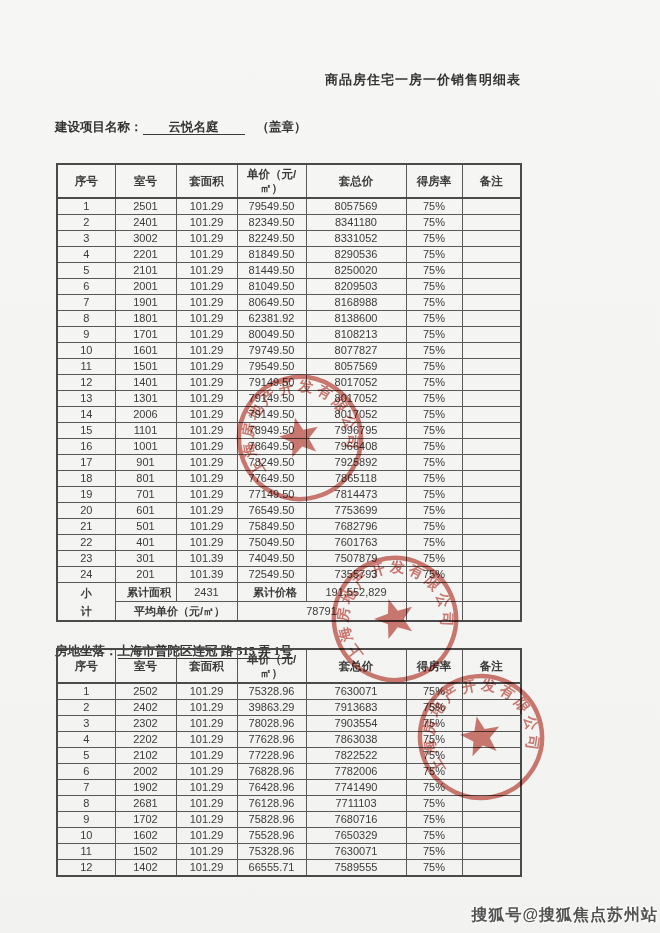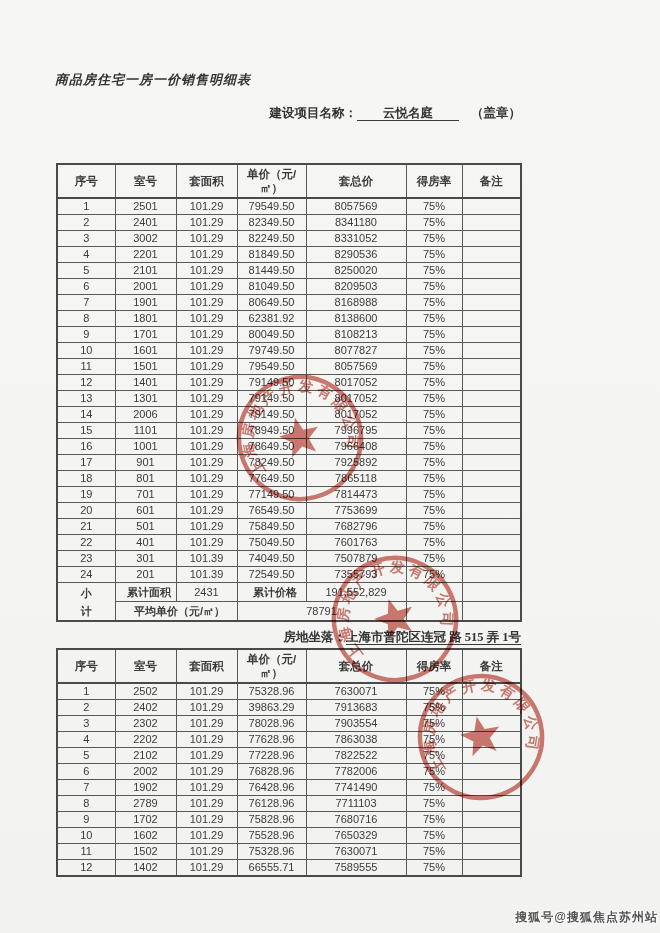--- a/index.html
+++ b/index.html
@@ -3,24 +3,24 @@
 <meta charset="utf-8">
 <style>
   html,body { margin:0; padding:0; }
   .page {
     position:relative; width:660px; height:933px; overflow:hidden;
     background:linear-gradient(180deg,#f6f6f4 0%,#f4f4f2 55%,#f2f2f0 100%);
     font-family:"Liberation Sans", sans-serif; color:#3b3b3b;
   }
   .title {
     position:absolute; top:71px; left:55px; width:466px;
-    text-align:left; font-size:13px; font-weight:bold; letter-spacing:1px; color:#333;font-style:italic;
+    text-align:right; font-size:13px; font-weight:bold; letter-spacing:1px; color:#333;
   }
-  .hline { position:absolute; left:55px; width:466px; text-align:right;
-    font-size:12.5px; font-weight:bold; color:#333; white-space:nowrap; }
+  .hline { position:absolute; left:55px; width:466px; text-align:left;
+    font-size:12.5px; font-weight:bold; color:#333; white-space:nowrap;margin-top:14px; }
   .project-line { top:105px; }
   .loc1 { top:141px; }
   .loc2 { top:629px;font-family:Liberation Serif, serif; }
   .u { border-bottom:1.5px solid #3a3a3a; }
   .pad { padding:0 26px; }
   .ml { margin-left:12px; }
   .ml2 { margin-left:16px; }
 
   table.ptable {
     position:absolute; left:56px; width:464px;
@@ -47,21 +47,21 @@
   .col-zj{width:100px}.col-dfl{width:56px}.col-bz{width:59px}
 
   .stamp { position:absolute; width:136px; height:136px;
     mix-blend-mode:multiply; opacity:.72; pointer-events:none; }
   .s-a { left:232px; top:370px; }
   .s-b { left:327px; top:551px; }
   .s-c { left:413px; top:669px; }
 
   .watermark {
     position:absolute; right:2px; bottom:7px;
-    font-size:12px; font-weight:bold; letter-spacing:1px; color:#454545;
+    font-size:16px; font-weight:bold; letter-spacing:1px; color:#454545;
     text-shadow:-1px -1px 0 #fdfdfc, 1px 1px 0 #ffffff, 0 0 3px #f8f8f6;
     opacity:.92;
   }
 </style>
 </head>
 <body>
 
 <div class="page">
 
   <div class="title">商品房住宅一房一价销售明细表</div>
@@ -416,21 +416,21 @@
           <td>7</td>
           <td>1902</td>
           <td>101.29</td>
           <td>76428.96</td>
           <td>7741490</td>
           <td>75%</td>
           <td></td>
         </tr>
         <tr>
           <td>8</td>
-          <td>2789</td>
+          <td>2681</td>
           <td>101.29</td>
           <td>76128.96</td>
           <td>7711103</td>
           <td>75%</td>
           <td></td>
         </tr>
         <tr>
           <td>9</td>
           <td>1702</td>
           <td>101.29</td>

